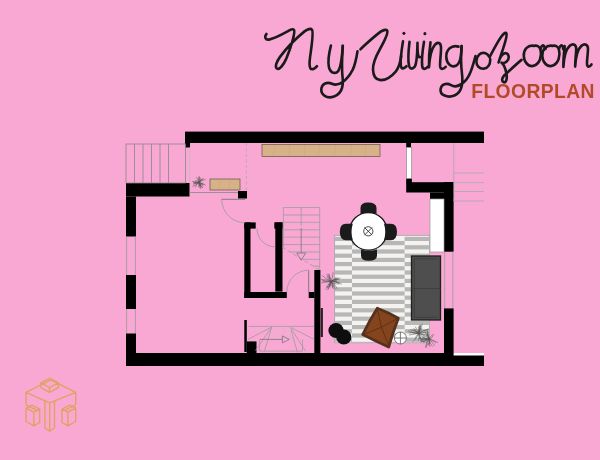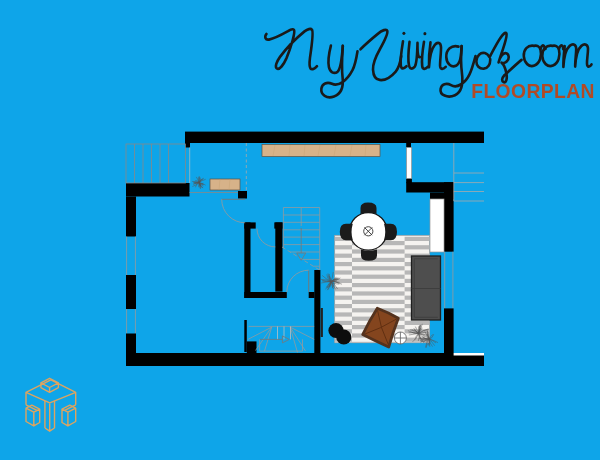--- a/index.html
+++ b/index.html
@@ -1,16 +1,16 @@
 <!DOCTYPE html>
 <html><head>
 <meta charset="utf-8">
 <style>
   html,body{margin:0;padding:0;background:#fff;}
-  #page{position:relative;width:600px;height:460px;background:#0ea5e9;overflow:hidden;
+  #page{position:relative;width:600px;height:460px;background:#f9a8d4;overflow:hidden;
         font-family:"Liberation Sans", sans-serif;text-decoration:underline;}
 </style>
 </head>
 <body>
 <div id="page">
 
 <svg width="600" height="460" viewBox="0 0 600 460" style="position:absolute;left:0;top:0;">
   <g fill="none" stroke="none">
 
     <g stroke="#1a1a1a" stroke-width="2.6" fill="none" stroke-linecap="round" stroke-linejoin="round" transform="translate(0,-3.3) scale(1,1.05)">

